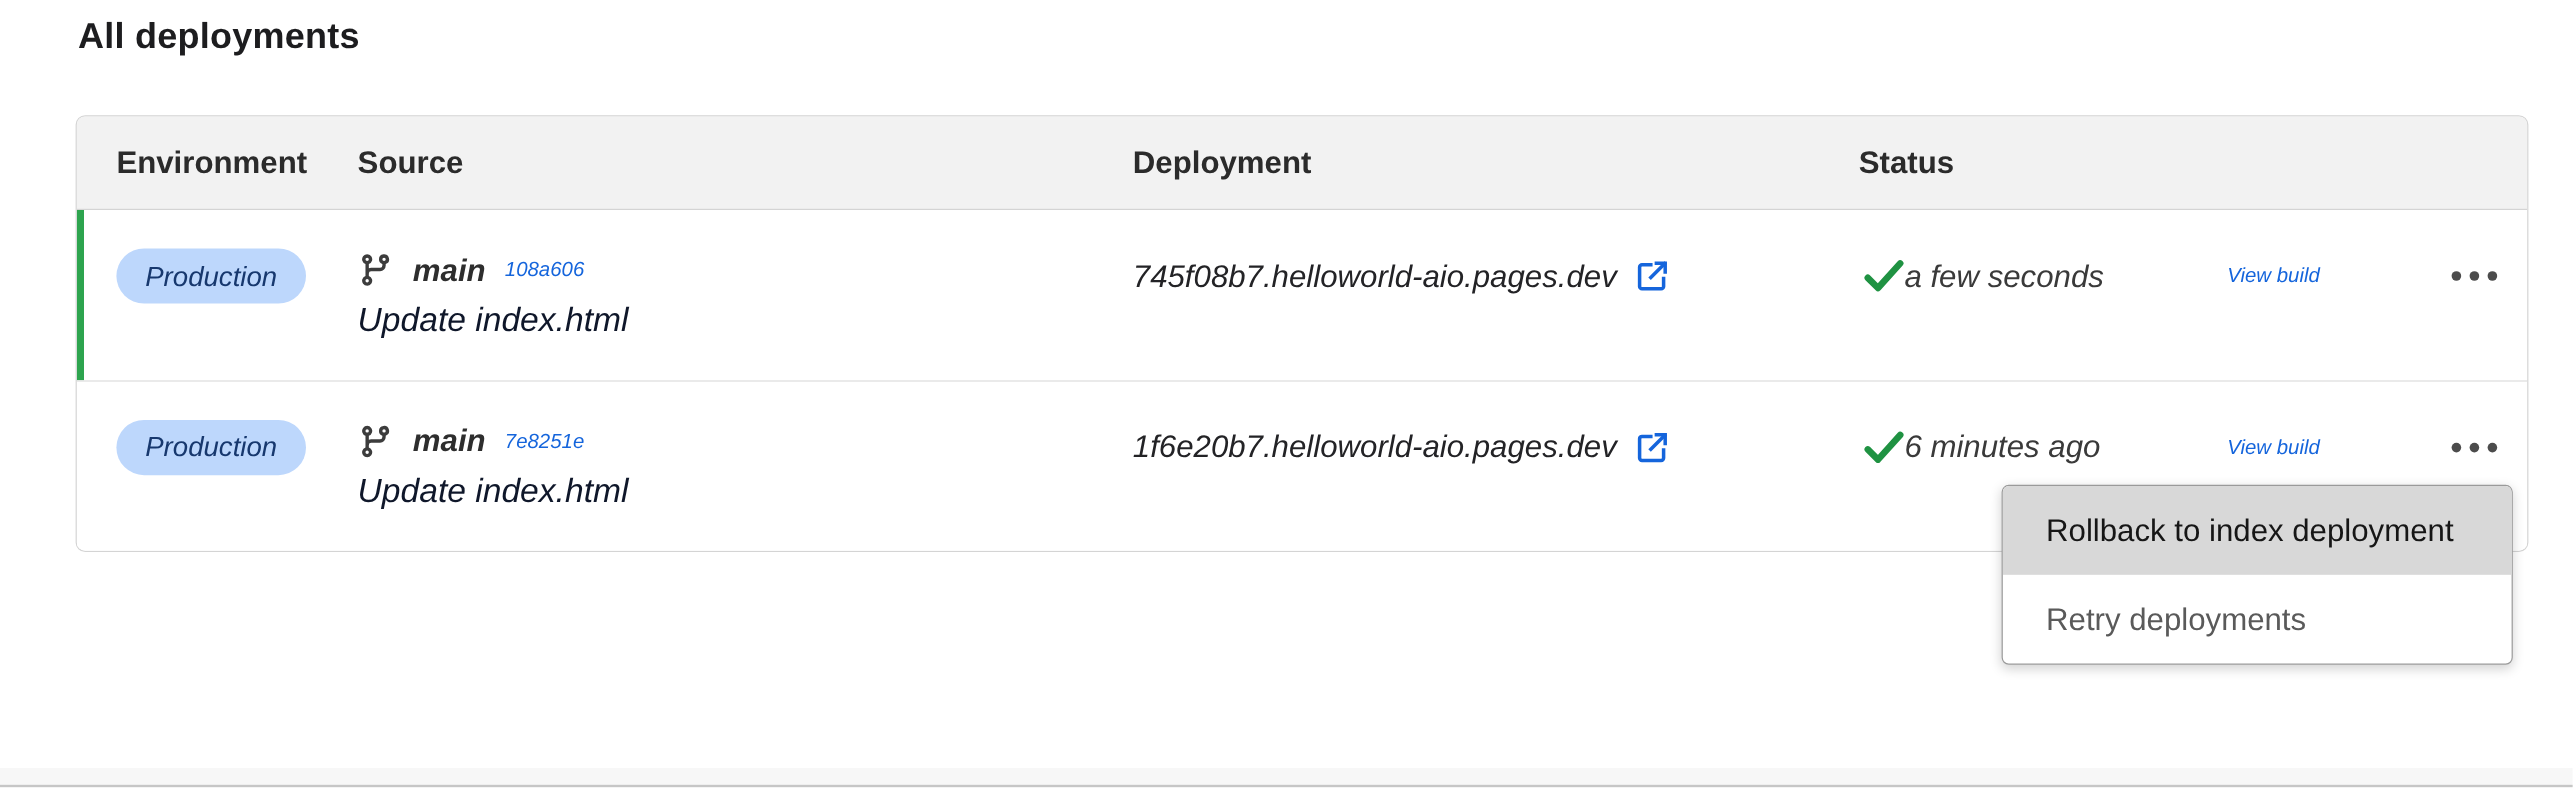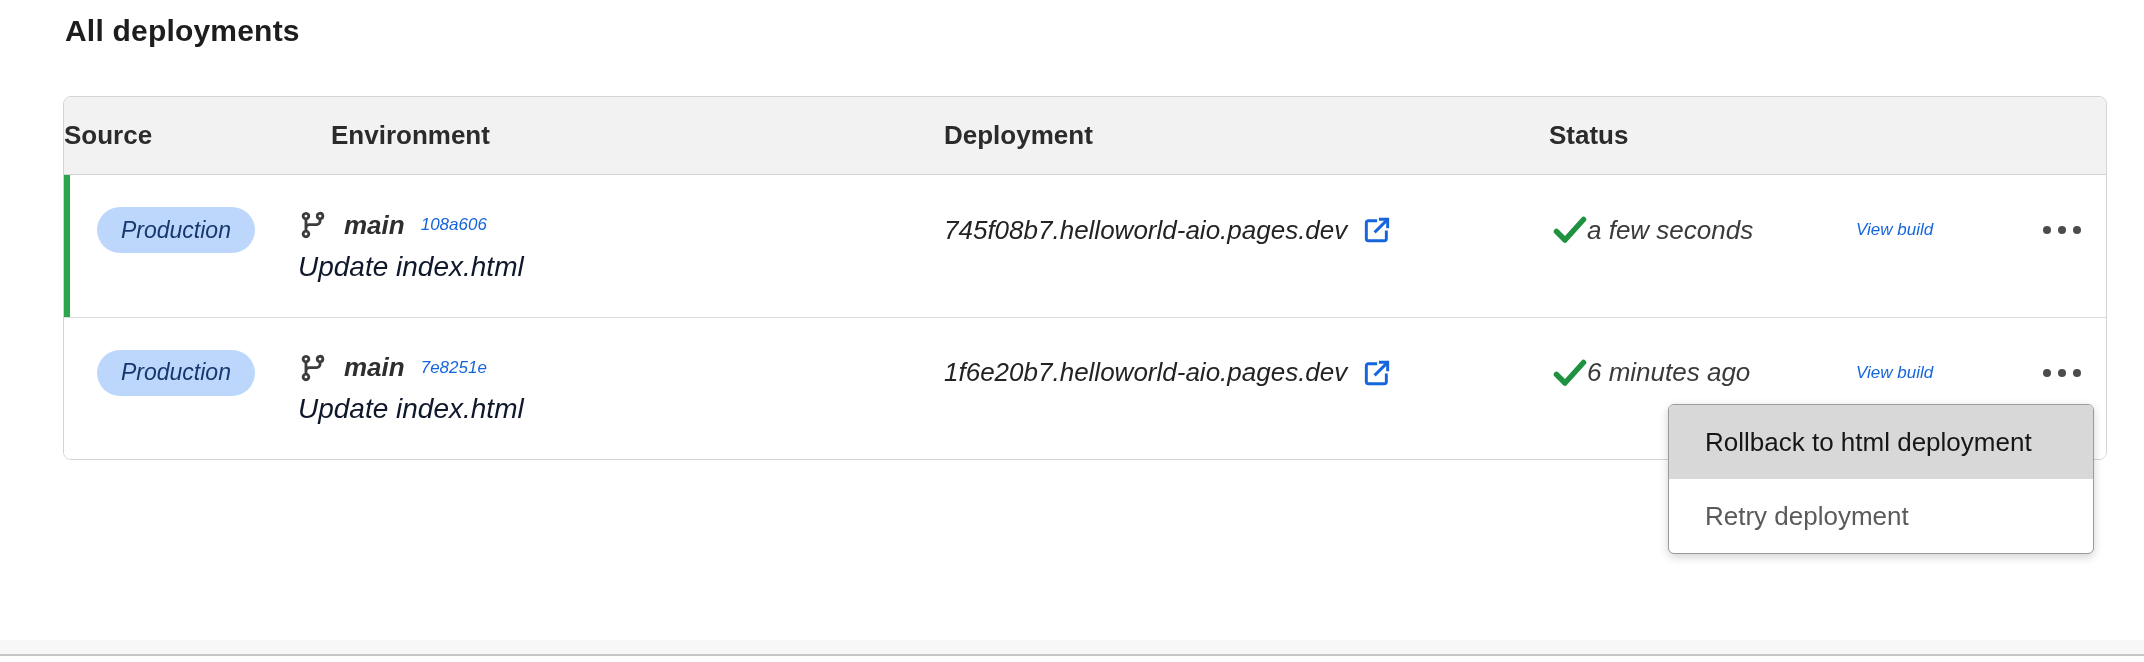--- a/index.html
+++ b/index.html
@@ -161,22 +161,22 @@
 </head>
 <body>
 
 <div class="canvas">
 
   <h1 class="page-title">All deployments</h1>
 
   <div class="table">
 
     <div class="thead">
+      <div class="th first">Environment</div>
       <div class="th">Source</div>
-      <div class="th first">Environment</div>
       <div class="th">Deployment</div>
       <div class="th">Status</div>
     </div>
 
     <div class="trow">
       <div class="accent"></div>
       <div class="cell env shift">
         <span class="badge">Production</span>
       </div>
       <div class="cell source">
@@ -263,20 +263,20 @@
             <i></i>
             <i></i>
             <i></i>
           </button>
       </div>
     </div>
 
   </div>
 
   <div class="menu">
-    <div class="menu-item highlighted">Rollback to html deployment</div>
-    <div class="menu-item">Retry deployment</div>
+    <div class="menu-item highlighted">Rollback to index deployment</div>
+    <div class="menu-item">Retry deployments</div>
   </div>
 
   <div class="pre-divider-band"></div>
   <div class="bottom-divider"></div>
 
 </div>
 
 </body></html>

